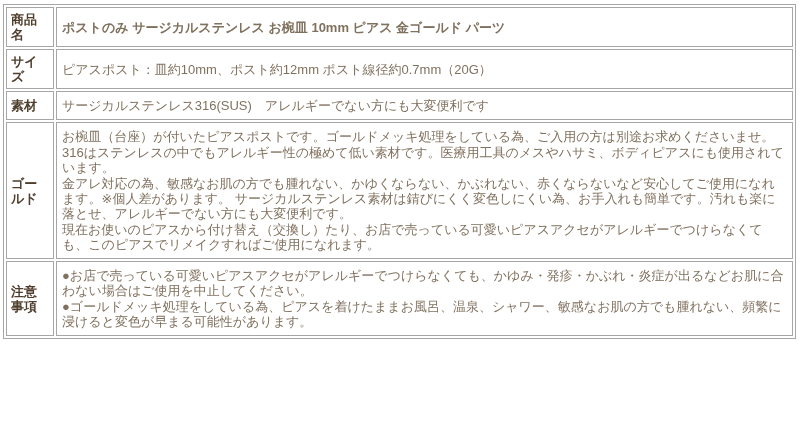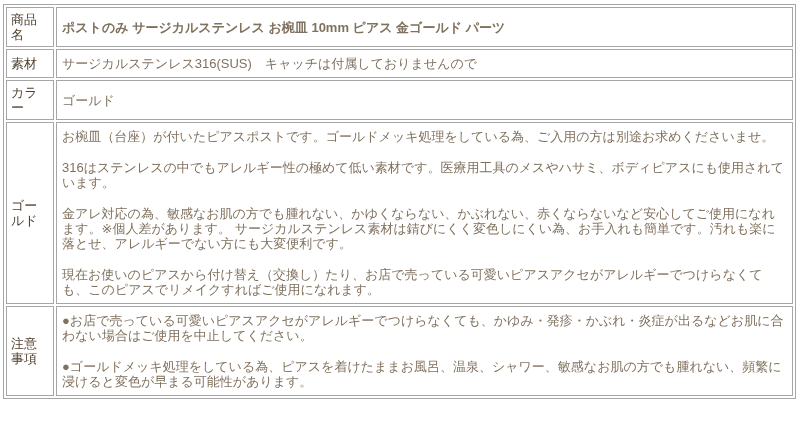--- a/index.html
+++ b/index.html
@@ -37,53 +37,53 @@
     background:#ffffff;
     font-size:13px;
     line-height:15px;
     vertical-align:middle;
     padding:6px 5px;
   }
   table.spec th{
     width:38px;
     padding:4px 4px;
     text-align:left;
-    font-weight:normal;
+    font-weight:bold;
     color:var(--label-text);
     word-break:break-all;
     line-break:anywhere;
   }
   table.spec td{
     color:var(--body-text);
   }
   td.product-name{
     font-weight:bold;
     color:var(--product-name-text);
   }
   .para + .para{
-    margin-top:16px;
+    margin-top:1px;
   }
 </style>
 </head>
 <body>
 
 <div class="page">
   <table class="spec">
     <tbody>
         <tr>
       <th>商品名</th>
       <td class="product-name">ポストのみ サージカルステンレス お椀皿 10mm ピアス 金ゴールド パーツ</td>
     </tr>
     <tr>
-      <th>素材</th>
-      <td>サージカルステンレス316(SUS)　キャッチは付属しておりませんので</td>
+      <th>サイズ</th>
+      <td>ピアスポスト：皿約10mm、ポスト約12mm ポスト線径約0.7mm（20G）</td>
     </tr>
     <tr>
-      <th>カラー</th>
-      <td>ゴールド</td>
+      <th>素材</th>
+      <td>サージカルステンレス316(SUS)　アレルギーでない方にも大変便利です</td>
     </tr>
     <tr>
       <th>ゴールド</th>
       <td>
         <div class="para">お椀皿（台座）が付いたピアスポストです。ゴールドメッキ処理をしている為、ご入用の方は別途お求めくださいませ。</div>
         <div class="para">316はステンレスの中でもアレルギー性の極めて低い素材です。医療用工具のメスやハサミ、ボディピアスにも使用されています。</div>
         <div class="para">金アレ対応の為、敏感なお肌の方でも腫れない、かゆくならない、かぶれない、赤くならないなど安心してご使用になれます。※個人差があります。 サージカルステンレス素材は錆びにくく変色しにくい為、お手入れも簡単です。汚れも楽に落とせ、アレルギーでない方にも大変便利です。</div>
         <div class="para">現在お使いのピアスから付け替え（交換し）たり、お店で売っている可愛いピアスアクセがアレルギーでつけらなくても、このピアスでリメイクすればご使用になれます。</div>
       </td>
     </tr>

